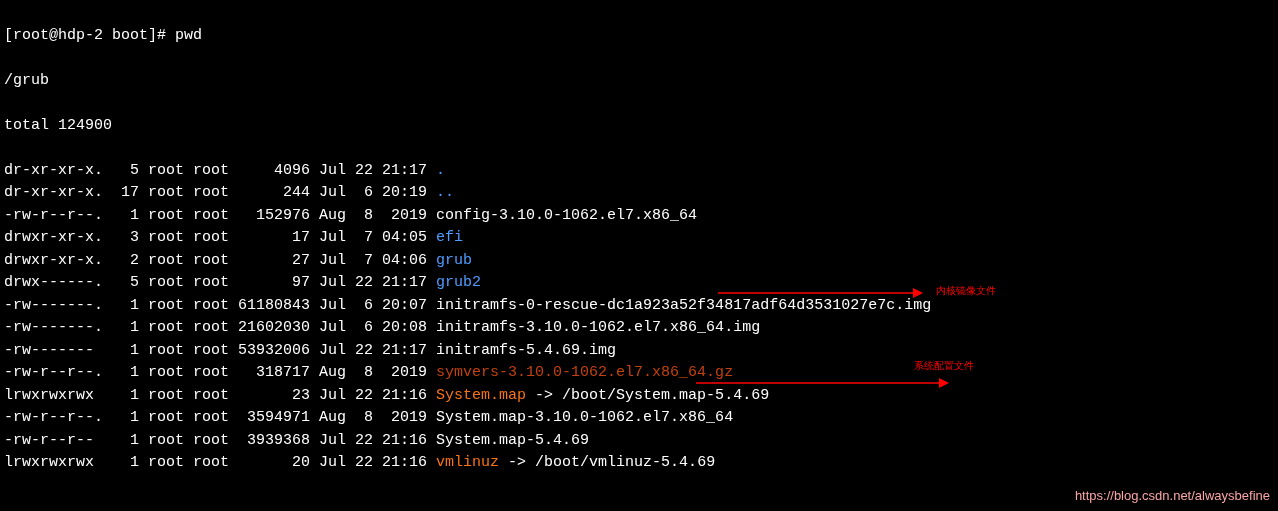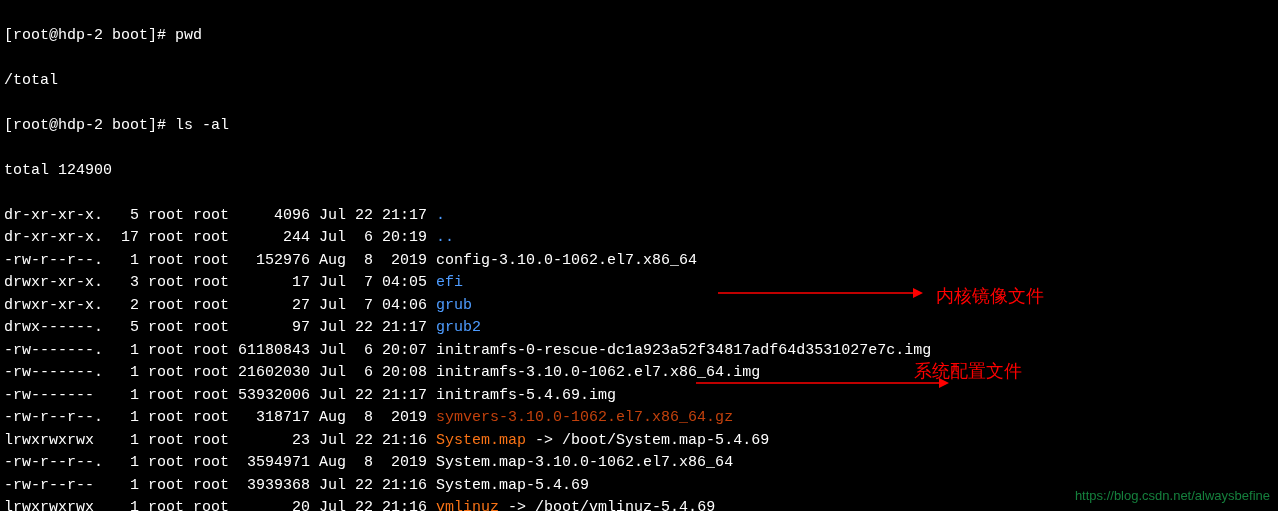--- a/index.html
+++ b/index.html
@@ -31,40 +31,39 @@
     stroke: #ff0000;
     stroke-width: 1.5;
     fill: none;
   }
   .arrow-head {
     fill: #ff0000;
   }
   .annot-label {
     color: #ff0000;
     font-family: "SimSun","Microsoft YaHei",sans-serif;
-    font-size: 18px;
+    font-size: 10px;
     position: absolute;
     white-space: nowrap;
   }
   .watermark {
     position: absolute;
     right: 8px;
     bottom: 6px;
-    color: #15803d;
+    color: #fca5a5;
     font-family: sans-serif;
     font-size: 13px;
   }
 </style>
 </head>
 <body>
 
 <div class="terminal">
 <div class="line"><span class="white">[root@hdp-2 boot]# </span><span class="white">pwd</span></div>
-<div class="line white">/total</div>
-<div class="line"><span class="white">[root@hdp-2 boot]# </span><span class="white">ls -al</span></div>
+<div class="line white">/grub</div>
 <div class="line white">total 124900</div>
 <div id="listing"><div class="line"><span class="white">dr-xr-xr-x.   5 root root     4096 Jul 22 21:17 </span><span class="blue">.</span></div><div class="line"><span class="white">dr-xr-xr-x.  17 root root      244 Jul  6 20:19 </span><span class="blue">..</span></div><div class="line"><span class="white">-rw-r--r--.   1 root root   152976 Aug  8  2019 </span><span class="white">config-3.10.0-1062.el7.x86_64</span></div><div class="line"><span class="white">drwxr-xr-x.   3 root root       17 Jul  7 04:05 </span><span class="blue">efi</span></div><div class="line"><span class="white">drwxr-xr-x.   2 root root       27 Jul  7 04:06 </span><span class="blue">grub</span></div><div class="line"><span class="white">drwx------.   5 root root       97 Jul 22 21:17 </span><span class="blue">grub2</span></div><div class="line"><span class="white">-rw-------.   1 root root 61180843 Jul  6 20:07 </span><span class="white">initramfs-0-rescue-dc1a923a52f34817adf64d3531027e7c.img</span></div><div class="line"><span class="white">-rw-------.   1 root root 21602030 Jul  6 20:08 </span><span class="white">initramfs-3.10.0-1062.el7.x86_64.img</span></div><div class="line"><span class="white">-rw-------    1 root root 53932006 Jul 22 21:17 </span><span class="white">initramfs-5.4.69.img</span></div><div class="line"><span class="white">-rw-r--r--.   1 root root   318717 Aug  8  2019 </span><span class="red">symvers-3.10.0-1062.el7.x86_64.gz</span></div><div class="line"><span class="white">lrwxrwxrwx    1 root root       23 Jul 22 21:16 </span><span class="cyan">System.map</span><span class="white"> -&gt; /boot/System.map-5.4.69</span></div><div class="line"><span class="white">-rw-r--r--.   1 root root  3594971 Aug  8  2019 </span><span class="white">System.map-3.10.0-1062.el7.x86_64</span></div><div class="line"><span class="white">-rw-r--r--    1 root root  3939368 Jul 22 21:16 </span><span class="white">System.map-5.4.69</span></div><div class="line"><span class="white">lrwxrwxrwx    1 root root       20 Jul 22 21:16 </span><span class="cyan">vmlinuz</span><span class="white"> -&gt; /boot/vmlinuz-5.4.69</span></div></div>
 </div>
 
 <svg class="annot" style="left:718px; top:283px;" width="210" height="20">
   <line x1="0" y1="10" x2="195" y2="10" class="arrow-line"></line>
   <polygon points="195,5 205,10 195,15" class="arrow-head"></polygon>
 </svg>
 <div class="annot-label" style="left:936px; top:283px;">内核镜像文件</div>
 

